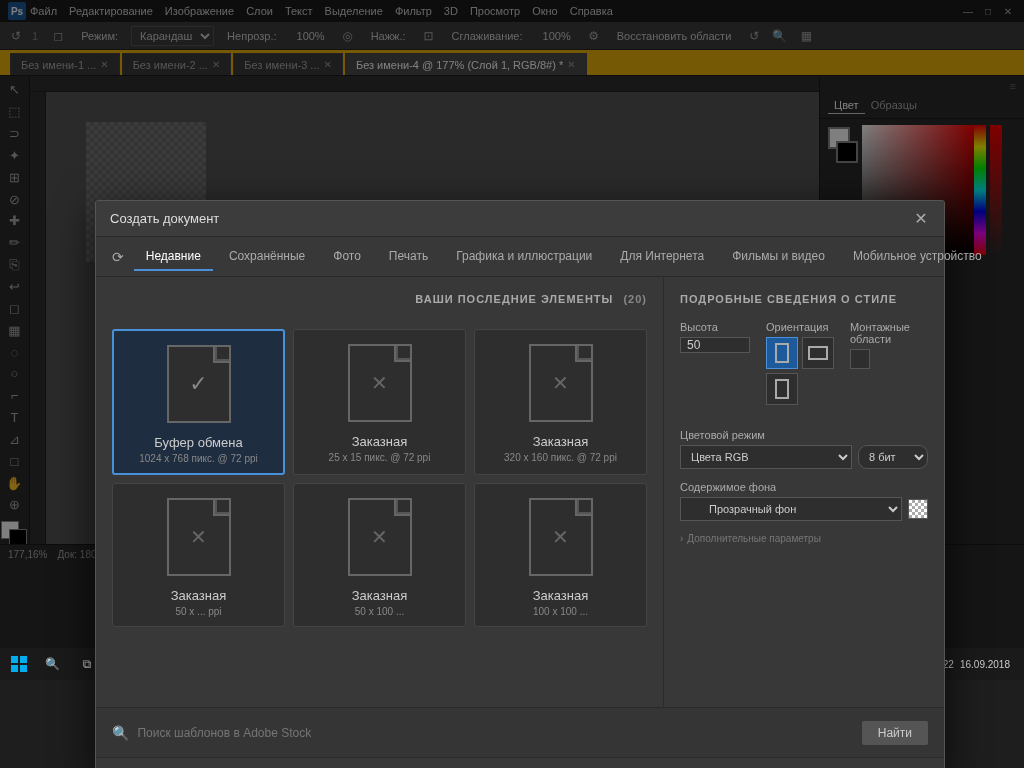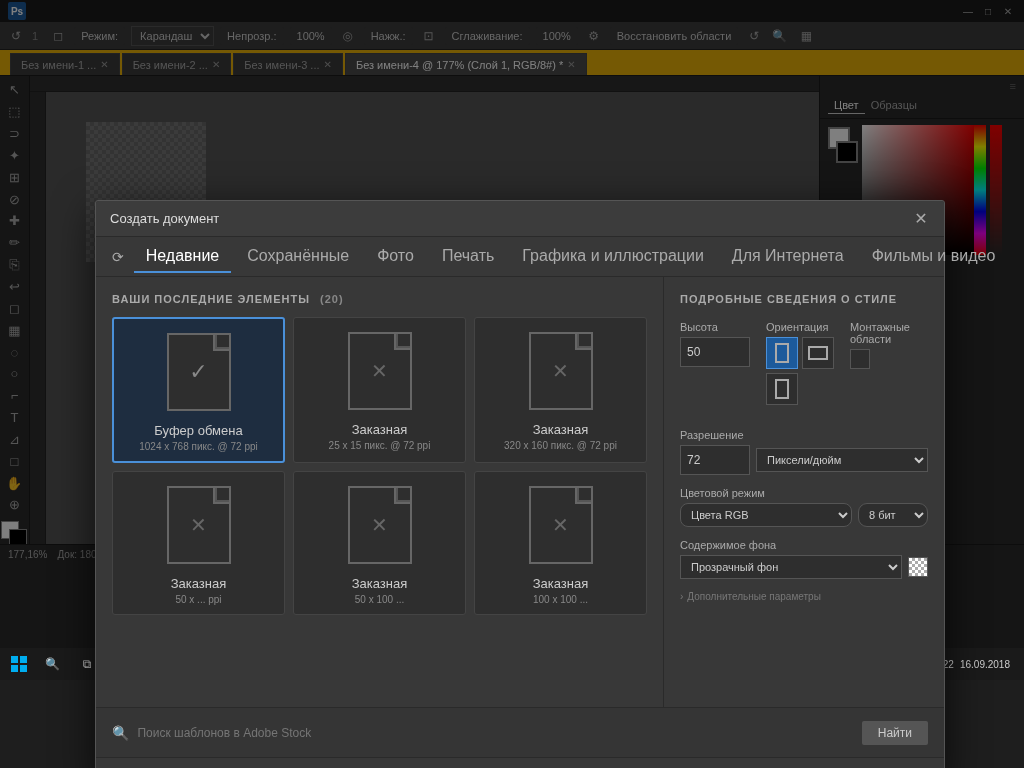--- a/index.html
+++ b/index.html
@@ -320,21 +320,21 @@
       gap: 4px;
       background: #383838;
     }
     .dialog-tab-icon {
       color: #aaa;
       font-size: 14px;
       margin-right: 6px;
     }
     .dialog-tab {
       padding: 6px 12px;
-      font-size: 16px;
+      font-size: 12px;
       color: #aaa;
       cursor: pointer;
       border-bottom: 2px solid transparent;
       white-space: nowrap;
     }
     .dialog-tab.active {
       color: #fff;
       border-bottom: 2px solid #4a90d9;
     }
 
@@ -349,22 +349,23 @@
       flex: 1;
       padding: 16px;
       border-right: 1px solid #2a2a2a;
       overflow-y: auto;
     }
     .section-title {
       font-size: 11px;
       color: #aaa;
       letter-spacing: 1px;
       text-transform: uppercase;
-      margin-bottom: 12px;
+      margin-bottom: 24px;
       font-weight: bold;
+      text-align: right;
     }
     .recent-grid {
       display: grid;
       grid-template-columns: repeat(3, 1fr);
       gap: 8px;
     }
     .recent-item {
       background: #2e2e2e;
       border: 1px solid #444;
       border-radius: 3px;
@@ -486,21 +487,21 @@
       font-size: 11px;
       color: #aaa;
       margin-bottom: 4px;
     }
     .style-input {
       width: 70px;
       background: #2e2e2e;
       border: 1px solid #555;
       color: #ccc;
       font-size: 12px;
-      padding: 7px 6px;
+      padding: 0 6px;
       outline: none;
     }
     .orientation-btns {
       display: flex;
       gap: 4px;
     }
     .orient-btn {
       width: 32px;
       height: 32px;
       background: #2e2e2e;
@@ -572,20 +573,33 @@
     }
   </style>
 </head>
 <body>
 
 <div class="ps-window">
 
   <div class="title-bar">
     <div class="title-bar-left">
       <div class="ps-logo">Ps</div>
+      <div class="title-bar-menu">
+        <span>Файл</span>
+        <span>Редактирование</span>
+        <span>Изображение</span>
+        <span>Слои</span>
+        <span>Текст</span>
+        <span>Выделение</span>
+        <span>Фильтр</span>
+        <span>3D</span>
+        <span>Просмотр</span>
+        <span>Окно</span>
+        <span>Справка</span>
+      </div>
     </div>
     <div class="title-bar-controls">
       <button class="title-btn">—</button>
       <button class="title-btn">□</button>
       <button class="title-btn">✕</button>
     </div>
   </div>
 
   <div class="toolbar">
     <div class="toolbar-icon">↺</div>
@@ -853,52 +867,41 @@
                   <div class="orient-icon-v"></div>
                 </div>
               </div>
             </div>
             <div class="style-field">
               <div class="style-label">Монтажные области</div>
               <div class="montage-checkbox"></div>
             </div>
           </div>
 
-          <div class="style-field">
-            <div class="style-label">Разрешение</div>
-            <div style="display:flex; gap:6px; align-items:center;">
-              <input class="style-input" type="text" value="72" style="">
-              <div class="select-wrapper" style="flex:1;">
-                <select class="select-inner">
-                  <option>Пиксели/дюйм</option>
-                </select>
-              </div>
-            </div>
-          </div>
 
           <div class="style-field">
             <div class="style-label">Цветовой режим</div>
             <div style="display:flex; gap:6px;">
-              <div class="select-wrapper" style="flex:1;border-radius:8px;">
+              <div class="select-wrapper" style="flex:1;">
                 <select class="select-inner">
                   <option>Цвета RGB</option>
                 </select>
               </div>
               <div class="select-wrapper" style="width:70px;border-radius:9px;">
                 <select class="select-inner">
                   <option>8 бит</option>
                 </select>
               </div>
             </div>
           </div>
 
           <div class="style-field">
             <div class="style-label">Содержимое фона</div>
             <div style="display:flex; gap:6px; align-items:center;">
-              <div class="select-wrapper" style="flex:1;">
+              <div class="select-wrapper" style="flex:1;padding-left:18px;">
                 <select class="select-inner">
                   <option>Прозрачный фон</option>
                 </select>
               </div>
               <div style="width:20px;height:20px;background:
                 repeating-conic-gradient(#aaa 0% 25%, #fff 0% 50%)
                 ;background-size:6px 6px;border:1px solid #555;"></div>
             </div>
           </div>
 

